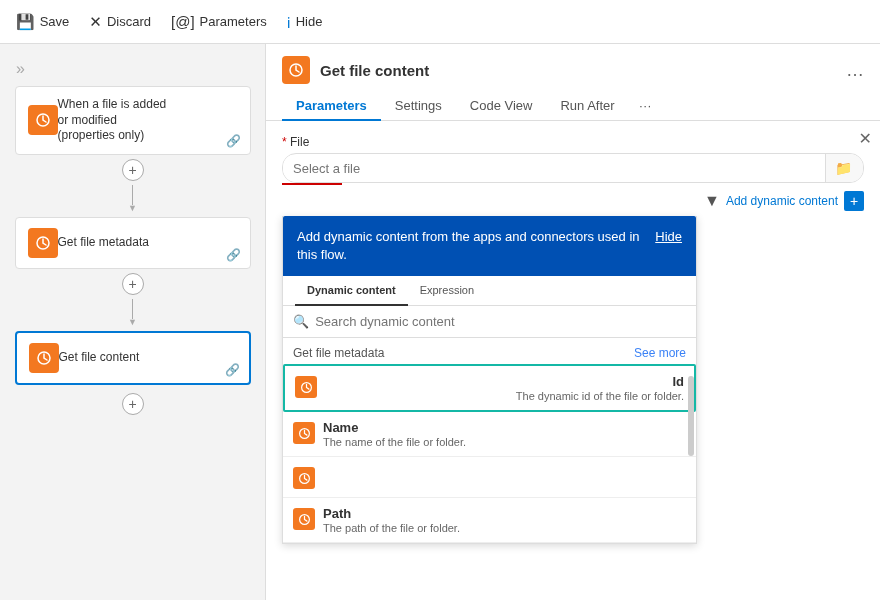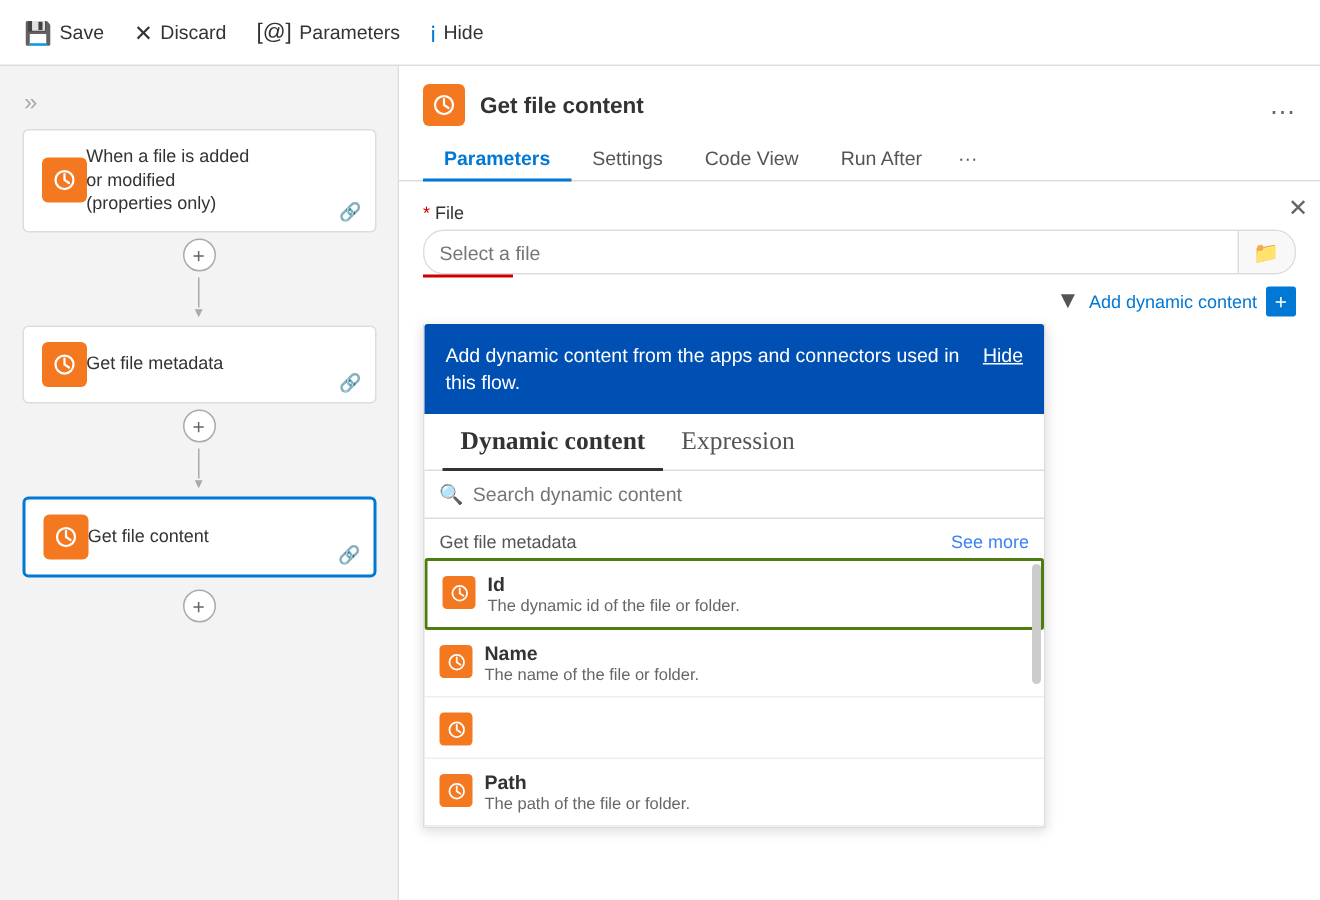--- a/index.html
+++ b/index.html
@@ -243,25 +243,24 @@
     }
 
     .dynamic-tabs {
       display: flex; gap: 0;
       padding: 0 12px;
       border-bottom: 1px solid #ddd;
       background: #fff;
     }
     .dynamic-tab {
       padding: 8px 12px;
-      font-size: 17px; cursor: pointer;
+      font-size: 11px; cursor: pointer;
       color: #555;
       border-bottom: 2px solid transparent;
       margin-bottom: -1px;
-      font-family: Liberation Serif, serif;
     }
     .dynamic-tab.active {
       color: #333;
       font-weight: 700;
       border-bottom: 2px solid #333;
     }
 
     .dynamic-search-row {
       padding: 8px 10px;
       border-bottom: 1px solid #ddd;
@@ -283,22 +282,23 @@
       overflow-y: auto;
       max-height: 230px;
     }
     .dynamic-item {
       display: flex; align-items: flex-start; gap: 8px;
       padding: 8px 10px;
       border-bottom: 1px solid #eee;
       cursor: pointer;
     }
     .dynamic-item.highlighted {
-      border: 2px solid #4d7c0f;
+      border: 2px solid #14b8a6;
       border-radius: 2px;
+      text-align: right;
     }
     .dynamic-item-icon {
       width: 22px; height: 22px;
       background: #f37820;
       border-radius: 3px;
       display: flex; align-items: center; justify-content: center;
       color: #fff; font-size: 11px; flex-shrink: 0; margin-top: 2px;
     }
     .dynamic-item-content { flex: 1; }
     .dynamic-item-name { font-size: 13px; font-weight: 600; color: #333; }

